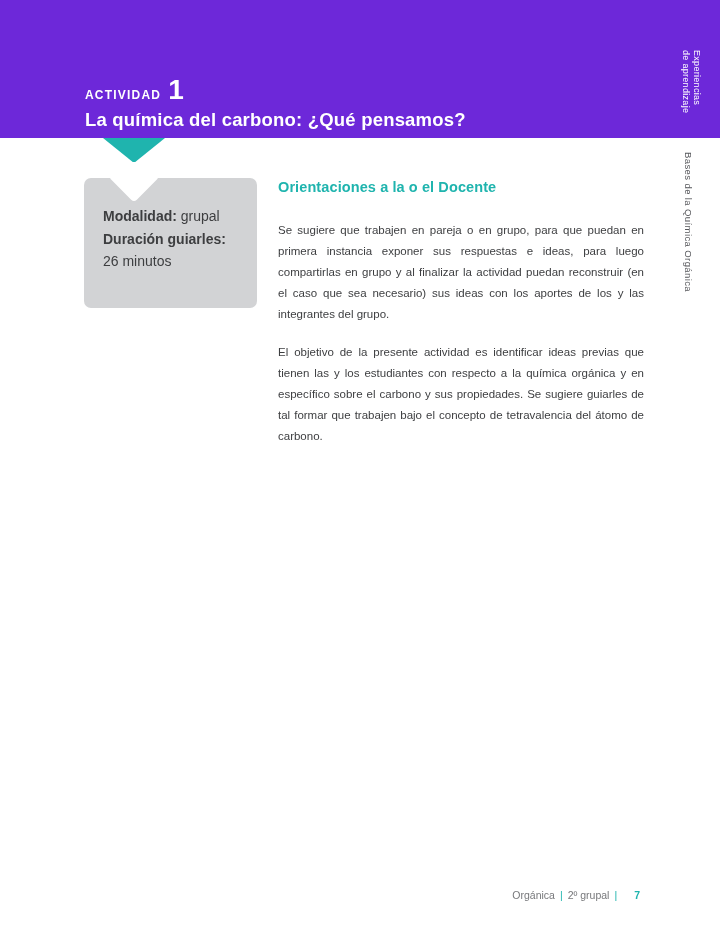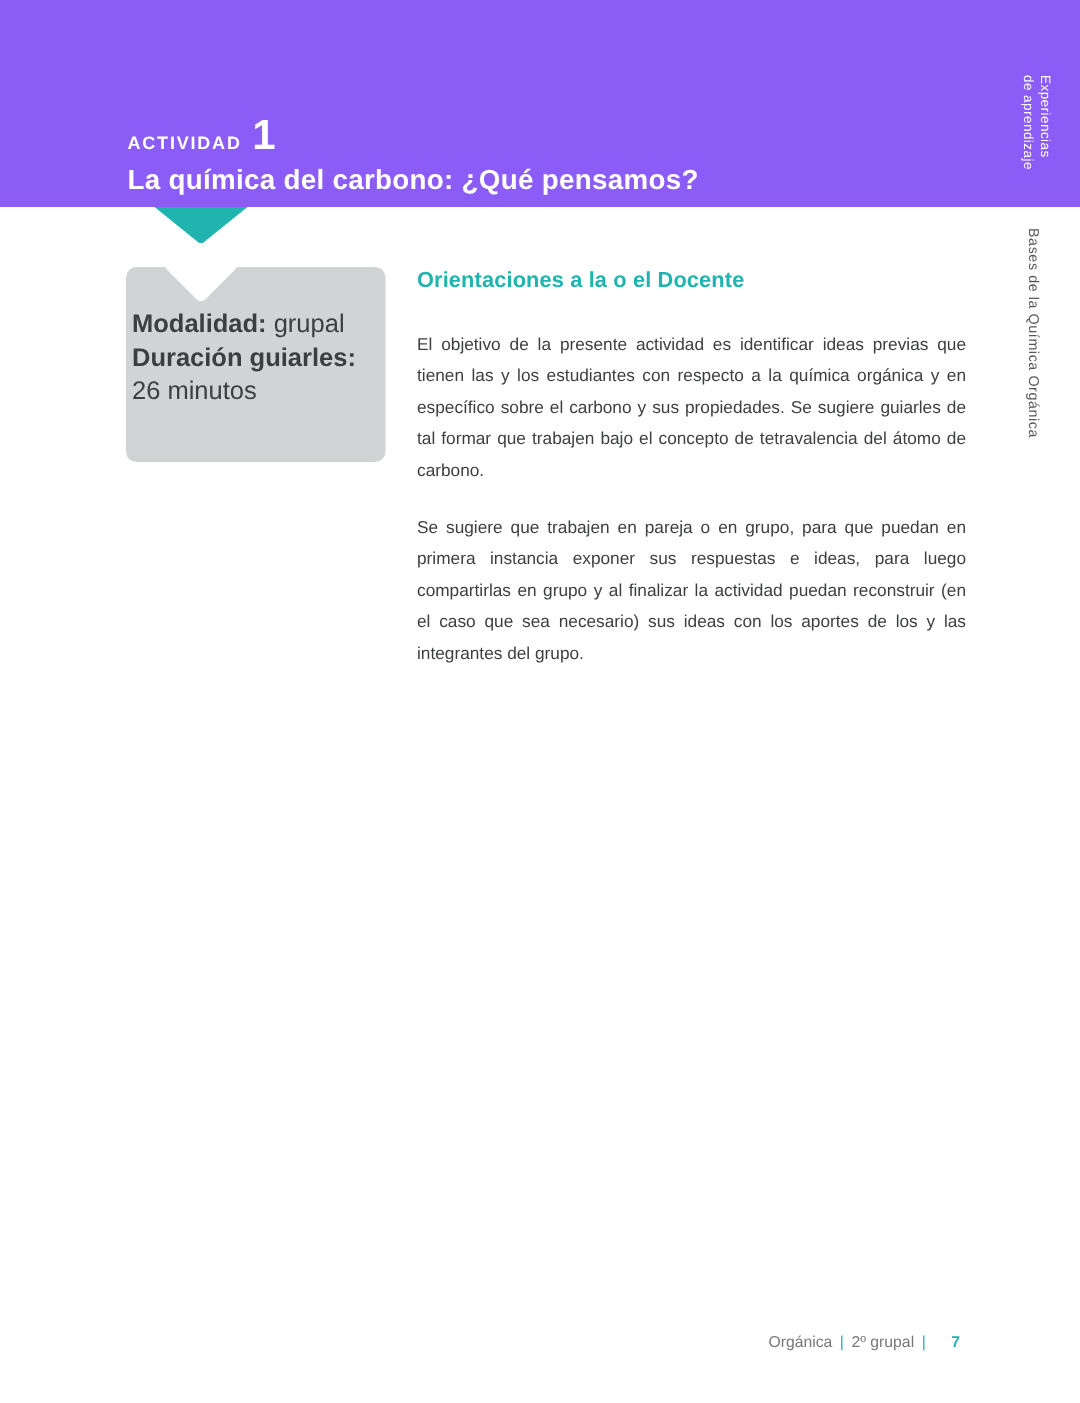--- a/index.html
+++ b/index.html
@@ -12,21 +12,21 @@
     background: #ffffff;
     overflow: hidden;
     font-family: "Liberation Sans", "DejaVu Sans", sans-serif;
   }
 
   
   .banner {
     position: absolute;
     left: 0; top: 0;
     width: 720px; height: 138px;
-    background: #8b5cf6;
+    background: #6d28d9;
   }
   .banner-text {
     position: absolute;
     left: 85px; top: 78px;
     color: #ffffff;
   }
   .kicker-row {
     display: flex;
     align-items: baseline;
     gap: 7px;
@@ -88,22 +88,22 @@
     content: "";
     position: absolute;
     left: 32px; top: -19px;
     width: 36px; height: 36px;
     background: #ffffff;
     border-radius: 4px;
     transform: rotate(45deg);
   }
   .info-box-inner {
     position: relative;
-    padding: 27px 12px 0 4px;
-    font-size: 17px;
+    padding: 27px 12px 0 19px;
+    font-size: 14px;
     line-height: 22.5px;
     color: #3d3e40;
   }
   .info-label { font-weight: bold; }
 
   
   .content {
     position: absolute;
     left: 278px; top: 179px;
     width: 366px;
@@ -165,21 +165,21 @@
   <div class="info-box">
     <div class="info-box-inner">
       <div><span class="info-label">Modalidad:</span><span> grupal</span></div>
       <div><span class="info-label">Duración guiarles:</span></div>
       <div><span>26 minutos</span></div>
     </div>
   </div>
 
   <div class="content">
     <h2 class="content-heading">Orientaciones a la o el Docente</h2>
+    <p>Se sugiere que trabajen en pareja o en grupo, para que puedan en primera instancia exponer sus respuestas e ideas, para luego compartirlas en grupo y al finalizar la actividad puedan reconstruir (en el caso que sea necesario) sus ideas con los aportes de los y las integrantes del grupo.</p>
     <p>El objetivo de la presente actividad es identificar ideas previas que tienen las y los estudiantes con respecto a la química orgánica y en específico sobre el carbono y sus propiedades. Se sugiere guiarles de tal formar que trabajen bajo el concepto de tetravalencia del átomo de carbono.</p>
-    <p>Se sugiere que trabajen en pareja o en grupo, para que puedan en primera instancia exponer sus respuestas e ideas, para luego compartirlas en grupo y al finalizar la actividad puedan reconstruir (en el caso que sea necesario) sus ideas con los aportes de los y las integrantes del grupo.</p>
   </div>
 
   <div class="footer">
     <span>Orgánica</span><span class="sep">|</span><span>2º grupal</span><span class="sep">|</span><span class="page-num">7</span>
   </div>
 
 </div>
 
 </body></html>

